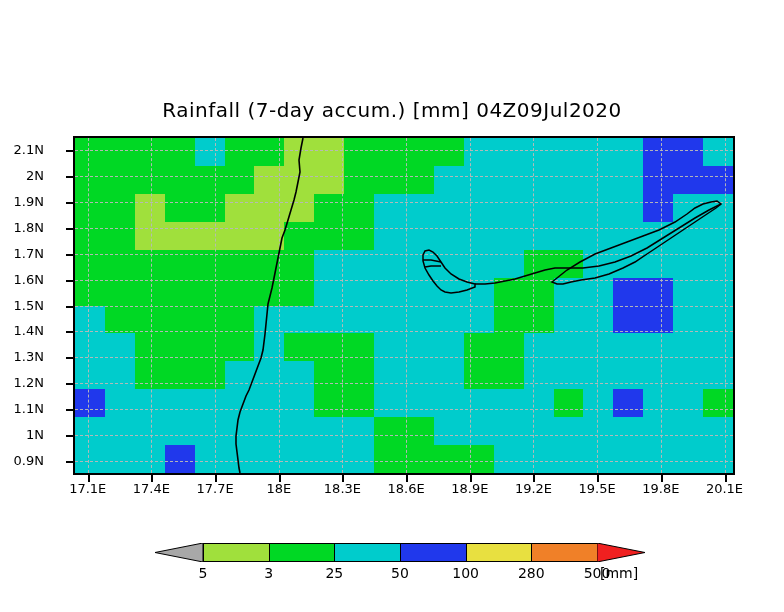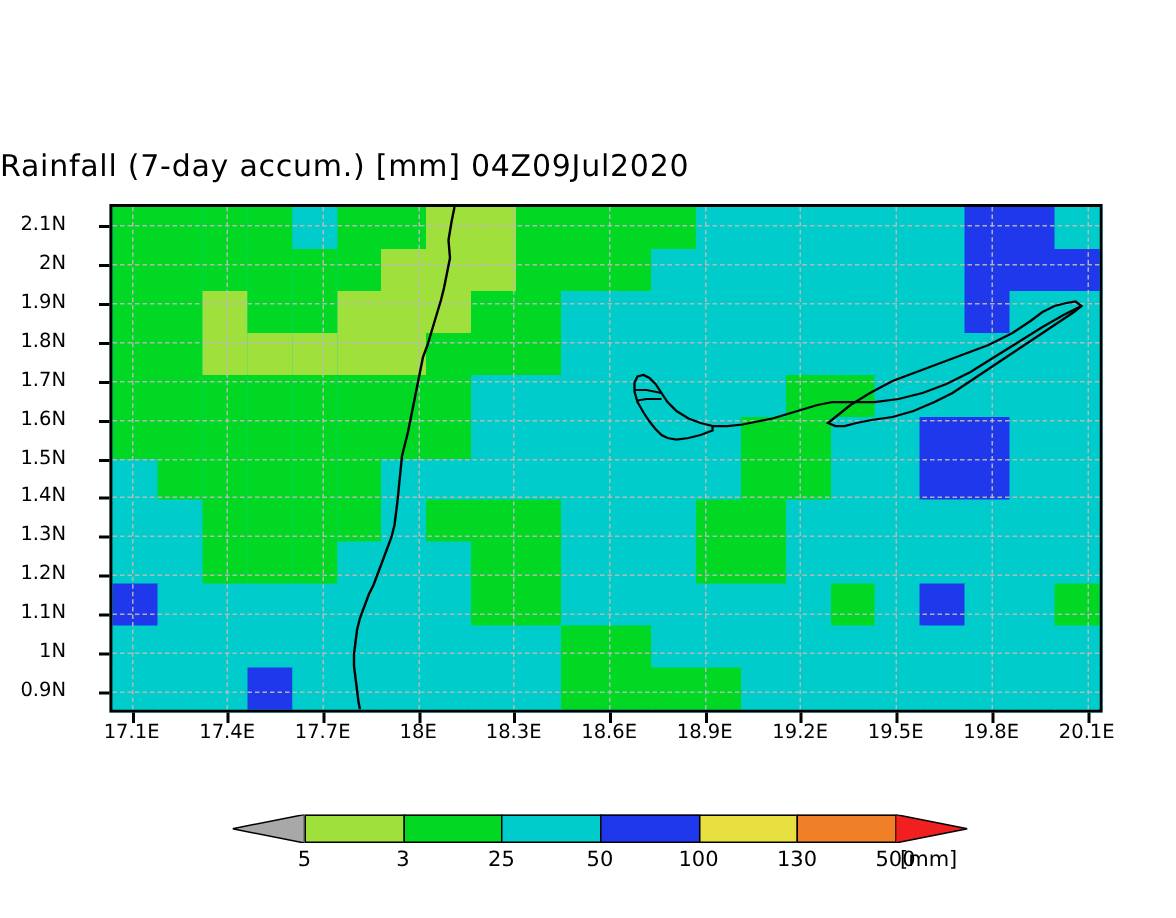--- a/index.html
+++ b/index.html
@@ -23,21 +23,21 @@
     height: 612px;
     background: #ffffff;
   }
 
   
   #chart-title {
     position: absolute;
     left: 0;
     top: 98px;
     width: 784px;
-    text-align: left;
+    text-align: center;
     font-family: "DejaVu Sans", sans-serif;
     font-size: 20px;
     letter-spacing: 0.5px;
     color: #000000;
     white-space: pre;
   }
 
   
   #plot-frame {
     position: absolute;
@@ -558,18 +558,18 @@
       <div class="cb-swatch" title="100-150" style="left: 310.667px; width: 66.6667px; background: rgb(232, 224, 64);"></div>
       <div class="cb-swatch" title="150-300" style="left: 376.333px; width: 66.6667px; background: rgb(240, 128, 40);"></div>
       <svg class="cb-arrow" viewBox="0 0 48 19" preserveAspectRatio="none" style="left: 442px;">
         <polygon points="48,9.5 0,0 0,19" fill="#f02020" stroke="#000000" stroke-width="1"></polygon>
       </svg>
       <div class="cb-tick-label" style="left: 48px;">5</div>
       <div class="cb-tick-label" style="left: 113.667px;">3</div>
       <div class="cb-tick-label" style="left: 179.333px;">25</div>
       <div class="cb-tick-label" style="left: 245px;">50</div>
       <div class="cb-tick-label" style="left: 310.667px;">100</div>
-      <div class="cb-tick-label" style="left: 376.333px;">130</div>
+      <div class="cb-tick-label" style="left: 376.333px;">280</div>
       <div class="cb-tick-label" style="left: 442px;">500</div>
     </div>
   <div id="cb-units">[mm]</div>
 
 </div>
 
 </body></html>

